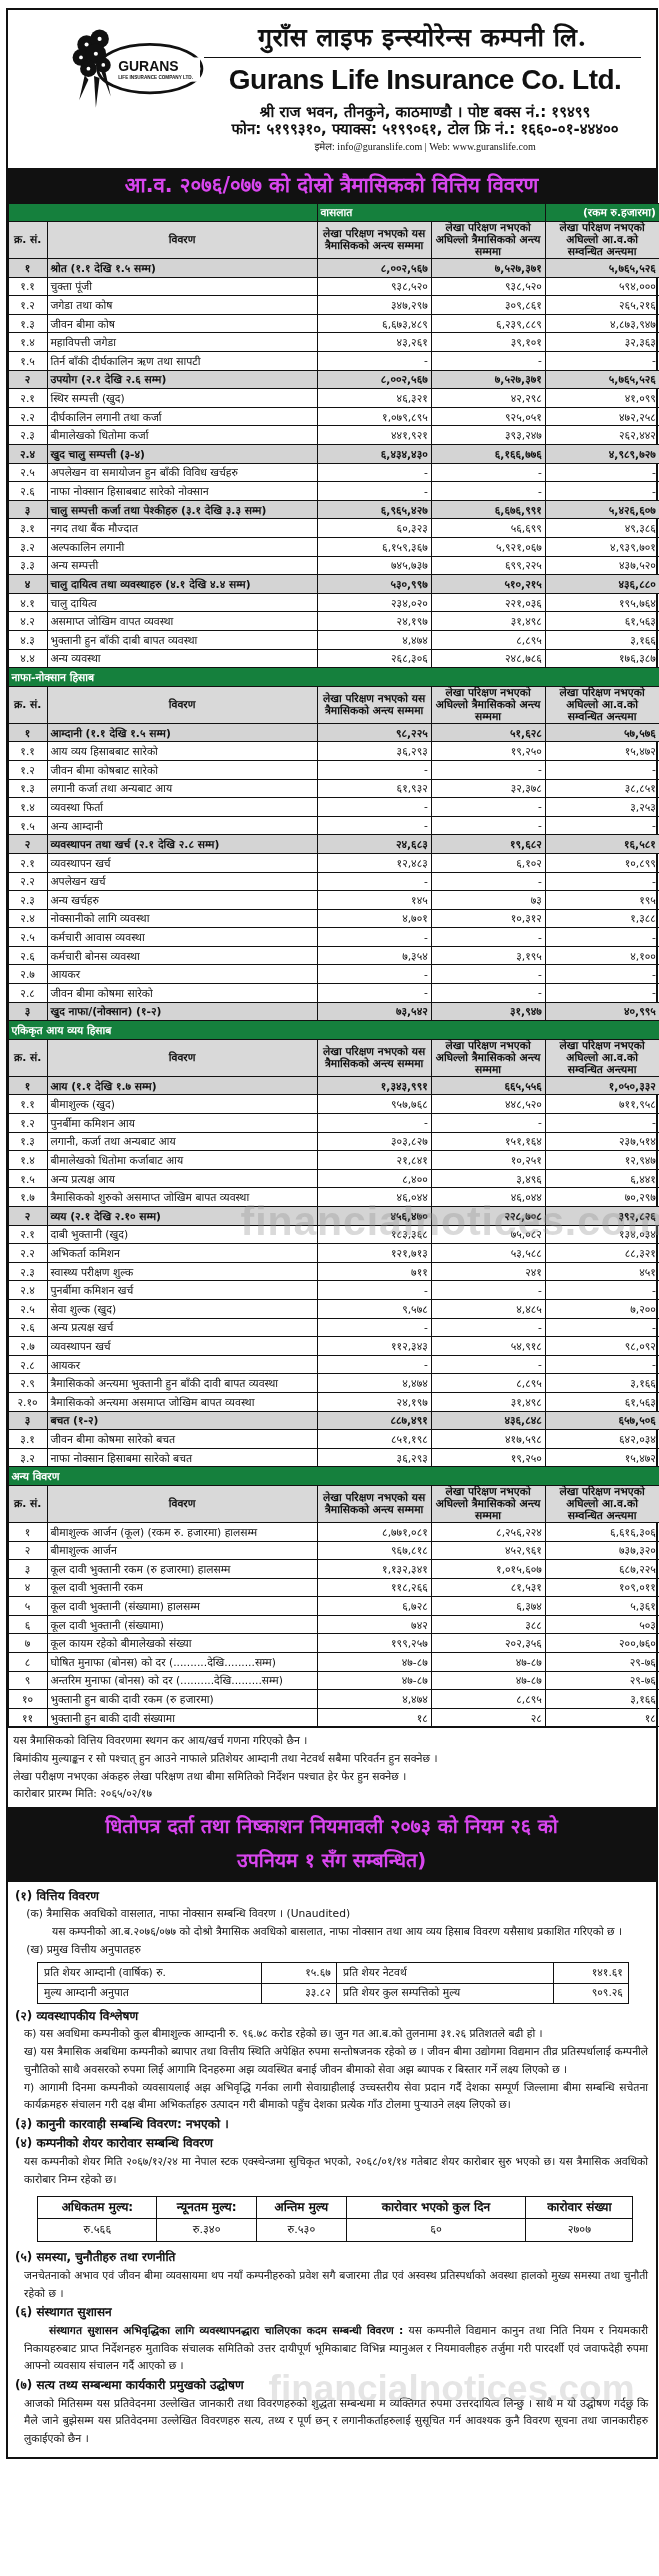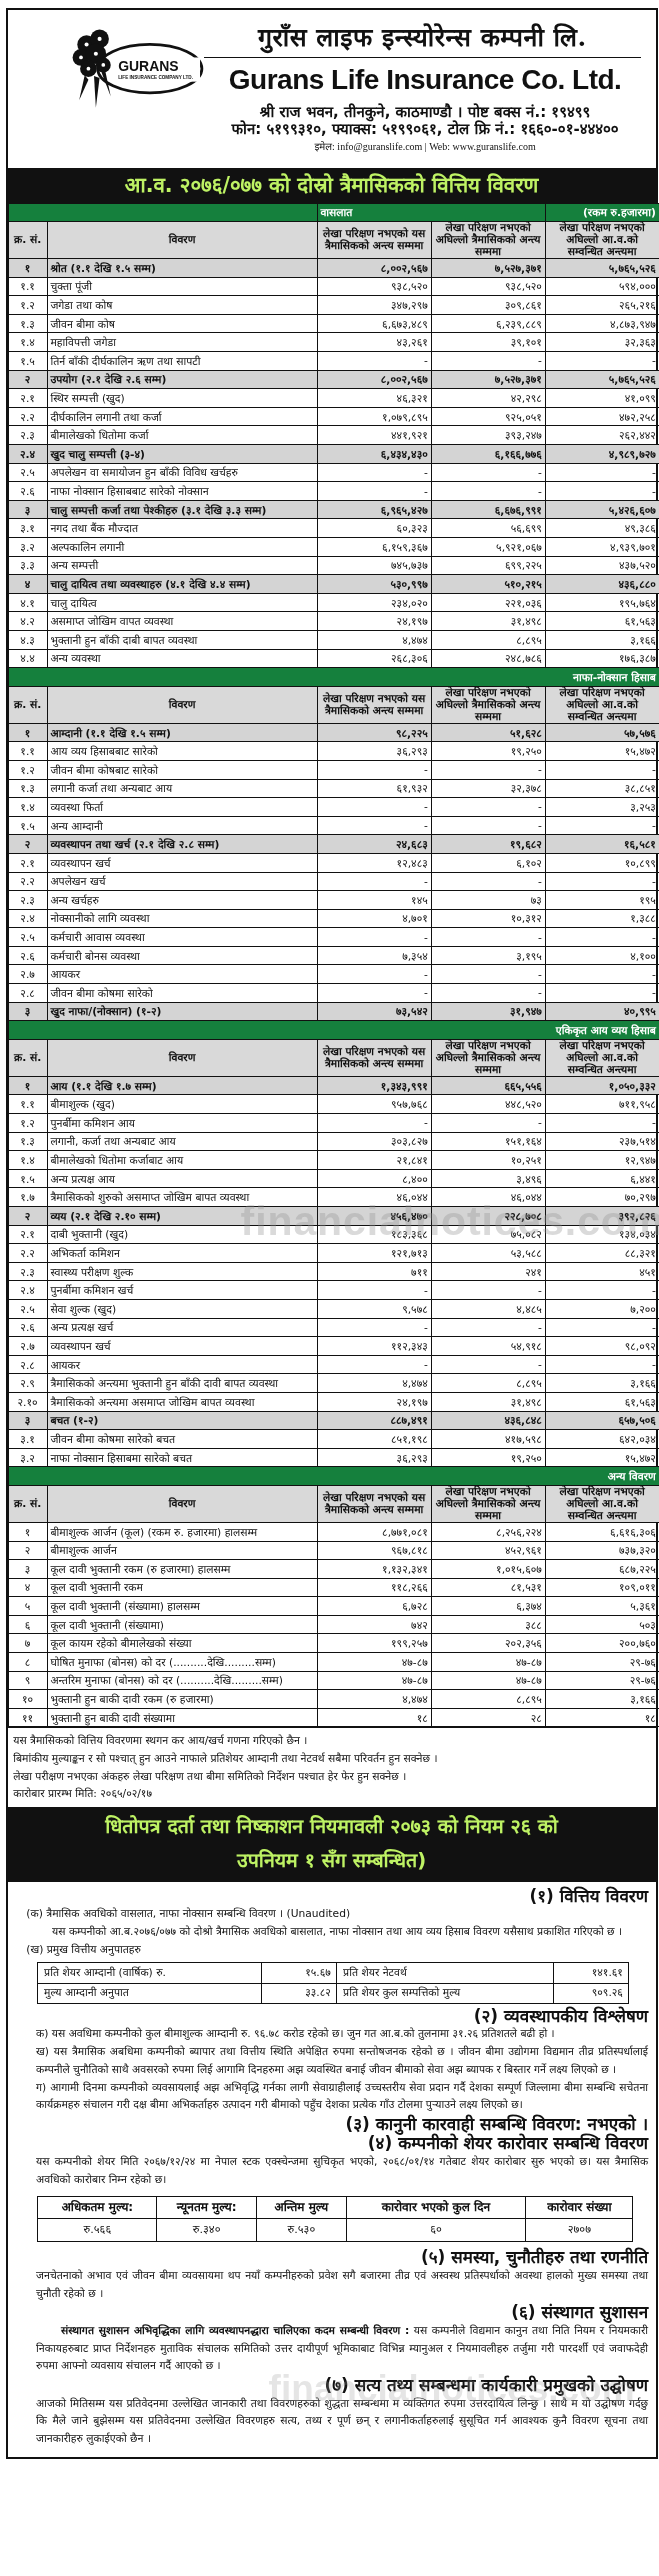--- a/index.html
+++ b/index.html
@@ -10,43 +10,43 @@
   
   .hdr { display: flex; align-items: flex-start; padding: 5.6px 9.3px 3.7px 9.3px; height: 158px; }
   .logo { width: 140px; height: 93px; position: relative; margin-left: 47px; margin-top: 9.3px; }
   .logo svg { width: 140px; height: 93px; }
   .hdr-text { flex: 1; text-align: center; }
   .np-name { font-family: "DejaVu Serif", serif; font-size: 25px; font-weight: bold; letter-spacing: 0.5px; padding-bottom: 4.7px; border-bottom: 1.9px solid #111; margin: 3.7px 5.6px 5.6px 0; }
   .en-name { font-family: "Liberation Sans", sans-serif; font-size: 28px; font-weight: bold; letter-spacing: -0.5px; margin-bottom: 7.5px; }
   .addr { font-size: 15px; font-weight: bold; line-height: 17px; }
   .contact { font-family: Liberation Serif, serif; font-size: 10px; line-height: 18.6px; }
 
-  .black-title { background: #111; color: #bef264; text-align: center; font-weight: bold; }
+  .black-title { background: #111; color: #d946ef; text-align: center; font-weight: bold; }
   .main-title { font-size: 20.5px; height: 35px; line-height: 35px; }
 
   
   table.fin { width: 100%; border-collapse: collapse; table-layout: fixed; }
   table.fin td, table.fin th { border: 0.9px solid #111; font-size: 10.7px; height: 18.6px; padding: 0 2.8px; }
   col.c-sn { width: 39px; }
   col.c-desc { width: 270px; }
   col.c-v { width: 114px; }
   .sec-bar td { background: #15803d; color: #fff; font-weight: bold; font-size: 11.2px; height: 20.5px; border-color:#111; }
-  .sec-bar .center { text-align: right; }
+  .sec-bar .center { text-align: left; }
   .col-head th { background: #d9d9d9; font-weight: bold; font-size: 10.3px; line-height: 12px; height: 50px; text-align: center; vertical-align: middle; }
   td.sn { text-align: center; }
   td.num { text-align: right; font-family: "DejaVu Sans", sans-serif; }
   tr.sub td { background: #d4d4d4; font-weight: bold; }
   tr.sub td.sn { font-weight: bold; }
 
   .notes { padding: 3.7px 5.6px; font-size: 10.7px; line-height: 17.7px; border-top: 0.9px solid #111; }
   .reg-title { font-size: 19.6px; line-height: 34px; padding: 3.7px 5.6px; }
 
   .disc { padding: 3.7px 7.5px 9.3px 7.5px; font-size: 10.7px; line-height: 17.7px; }
-  .disc h4 { font-size: 17px; font-weight: bold; margin-top: 1.9px; text-align: right; }
-  .disc p { margin-left: 21px; text-align: justify; }
+  .disc h4 { font-size: 12px; font-weight: bold; margin-top: 1.9px; }
+  .disc p { margin-left: 9px; text-align: justify; }
   .disc .lp { margin-left: 11.2px; }
   .disc .indent2 { margin-left: 37px; }
   .ratio-table { border-collapse: collapse; margin: 3.7px 0 3.7px 22.4px; width: 592px; }
   .ratio-table td { border: 0.9px solid #111; height: 20.5px; padding: 0 5.6px; font-size: 10.7px; }
   .ratio-table td.v { text-align: right; width: 75px; }
   .ratio-table td.lbl { width: 224px; }
   .share-table { border-collapse: collapse; margin: 7.5px 0 7.5px 22.4px; width: 596px; }
   .share-table th, .share-table td { border: 0.9px solid #111; height: 22.4px; text-align: center; font-size: 11.2px; }
   .share-table th { font-weight: bold; font-size: 12px; }
   .ul { font-weight: bold; padding-left: 25px; }

